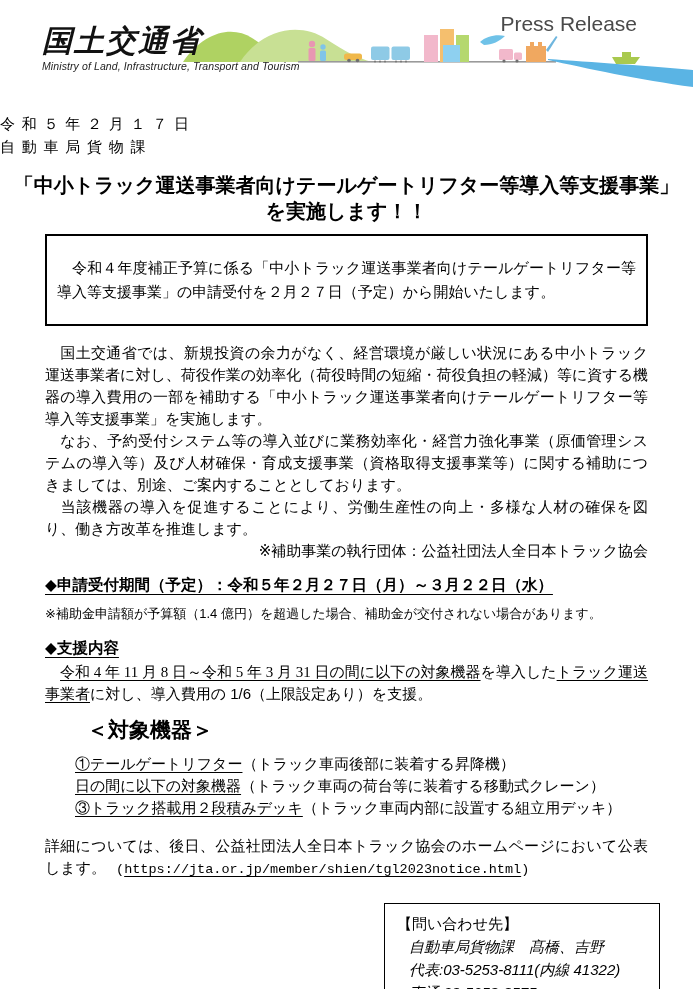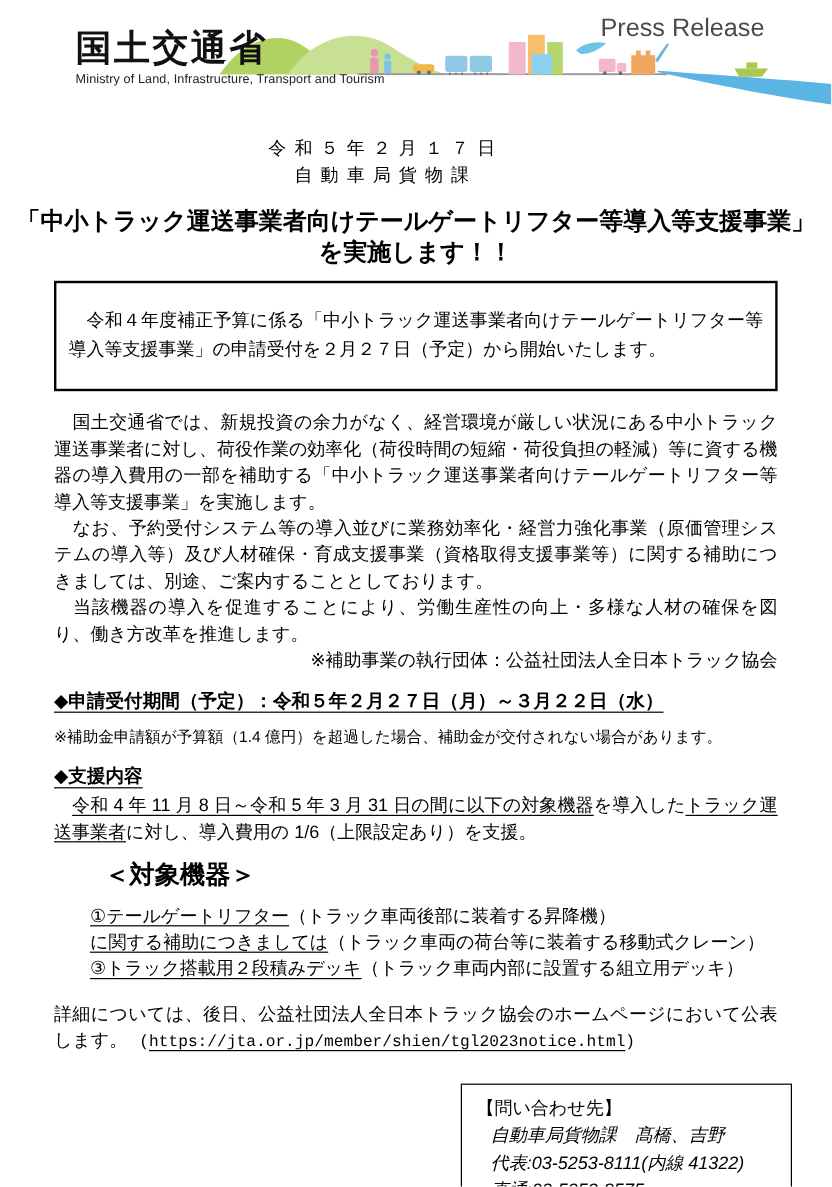--- a/index.html
+++ b/index.html
@@ -2,40 +2,40 @@
 <html lang="ja"><head>
 <meta charset="utf-8">
 <style>
   html,body{margin:0;padding:0;background:#fff;}
   .page{
     width:693px;height:989px;background:#fff;position:relative;overflow:hidden;
     font-family:"Liberation Sans","DejaVu Sans",sans-serif;color:#000;
   }
   
   .header{position:relative;height:90px;}
-  .logo{position:absolute;left:63px;top:24px;z-index:2;}
+  .logo{position:absolute;left:42px;top:24px;z-index:2;font-style:italic;}
   .logo-jp{font-size:30px;font-weight:700;letter-spacing:2px;color:#111;line-height:1.1;}
   .logo-en{font-size:10.5px;color:#222;margin-top:3px;letter-spacing:0.1px;}
   .press-release{position:absolute;right:56px;top:12px;font-size:21px;color:#4a4a4a;z-index:2;}
   .illustration{position:absolute;left:0;top:0;width:693px;height:90px;z-index:1;}
   
-  .date-block{margin-top:22px;padding-right:50px;text-align:center;font-size:15px;line-height:23px;letter-spacing:0.45em;}
+  .date-block{margin-top:22px;padding-right:50px;text-align:left;font-size:15px;line-height:23px;letter-spacing:0.45em;}
   
   .main-title{margin-top:14px;text-align:center;font-size:20px;font-weight:700;line-height:26px;}
   
   .summary-box{margin:10px 45px 0 45px;border:2px solid #000;padding:20px 10px;font-size:15px;line-height:24px;text-align:justify;}
   
   .body-text{margin-top:16px;padding:0 45px;font-size:15px;line-height:22px;text-align:justify;}
   .para{margin:0;}
   .executor-note{text-align:right;margin:0;}
   .section-heading{font-size:15.5px;font-weight:700;margin:12px 0 0 0;}
   .section-heading .u-head{text-decoration:underline;text-underline-offset:4px;}
   .small-note{font-size:13px;margin:7px 0 0 0;}
   .support-para{margin:2px 0 0 0;}
-  .u{text-decoration:underline;text-underline-offset:3px;}
+  .u{text-decoration:underline;text-underline-offset:3px;font-family:Liberation Serif, serif;}
   .equipment{margin-top:14px;padding-left:30px;}
   .equipment-heading{font-size:21px;font-weight:700;margin:12px;}
   .equipment-item{margin:0;line-height:22px;}
   .detail-para{margin-top:16px;}
   .mono{font-family:"Liberation Mono","DejaVu Sans Mono",monospace;font-size:13.5px;}
   .url{text-decoration:underline;text-underline-offset:3px;color:#000;}
   .paren-gap{margin-left:10px;}
   
   .contact-box{margin:22px 33px 0 auto;width:252px;border:1.5px solid #000;padding:8px 10px 10px 12px;font-size:15px;line-height:23px;}
   .contact-line{padding-left:12px;font-style:italic;}
@@ -136,21 +136,21 @@
 
     <p class="section-heading"><span class="u-head">◆申請受付期間（予定）：令和５年２月２７日（月）～３月２２日（水）</span></p>
     <p class="small-note">※補助金申請額が予算額（1.4 億円）を超過した場合、補助金が交付されない場合があります。</p>
 
     <p class="section-heading"><span class="u-head">◆支援内容</span></p>
     <p class="para support-para"><span>　</span><span class="u">令和 4 年 11 月 8 日～令和 5 年 3 月 31 日の間に以下の対象機器</span><span>を導入した</span><span class="u">トラック運送事業者</span><span>に対し、導入費用の 1/6（上限設定あり）を支援。</span></p>
 
     <div class="equipment">
       <p class="equipment-heading">＜対象機器＞</p>
       <p class="equipment-item"><span class="u">①テールゲートリフター</span><span>（トラック車両後部に装着する昇降機）</span></p>
-      <p class="equipment-item"><span class="u">に関する補助につきましては</span><span>（トラック車両の荷台等に装着する移動式クレーン）</span></p>
+      <p class="equipment-item"><span class="u">日の間に以下の対象機器</span><span>（トラック車両の荷台等に装着する移動式クレーン）</span></p>
       <p class="equipment-item"><span class="u">③トラック搭載用２段積みデッキ</span><span>（トラック車両内部に設置する組立用デッキ）</span></p>
     </div>
 
     <p class="para detail-para"><span>詳細については、後日、公益社団法人全日本トラック協会のホームページにおいて公表します。</span><span class="mono paren-gap">(</span><span class="mono url">https://jta.or.jp/member/shien/tgl2023notice.html</span><span class="mono">)</span></p>
   </div>
 
   <div class="contact-box">
     <div>【問い合わせ先】</div>
     <div class="contact-line">自動車局貨物課　髙橋、吉野</div>
     <div class="contact-line">代表:03-5253-8111(内線 41322)</div>

